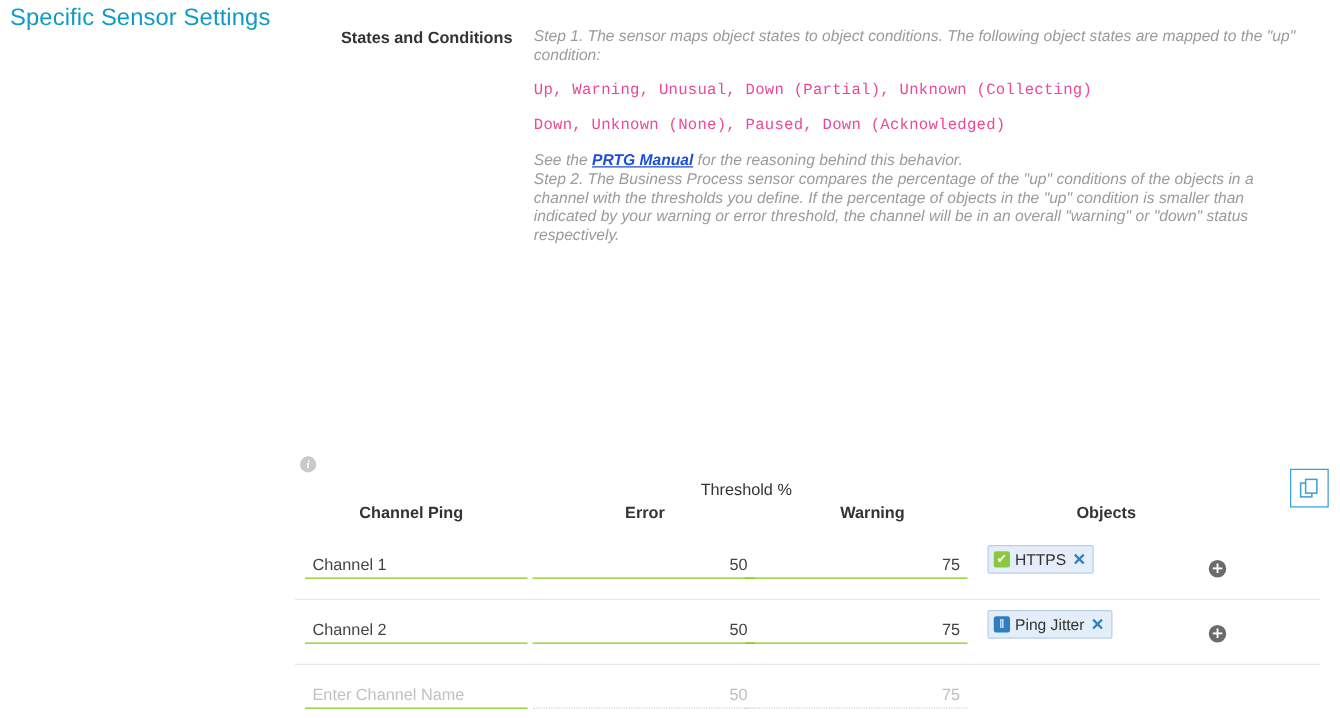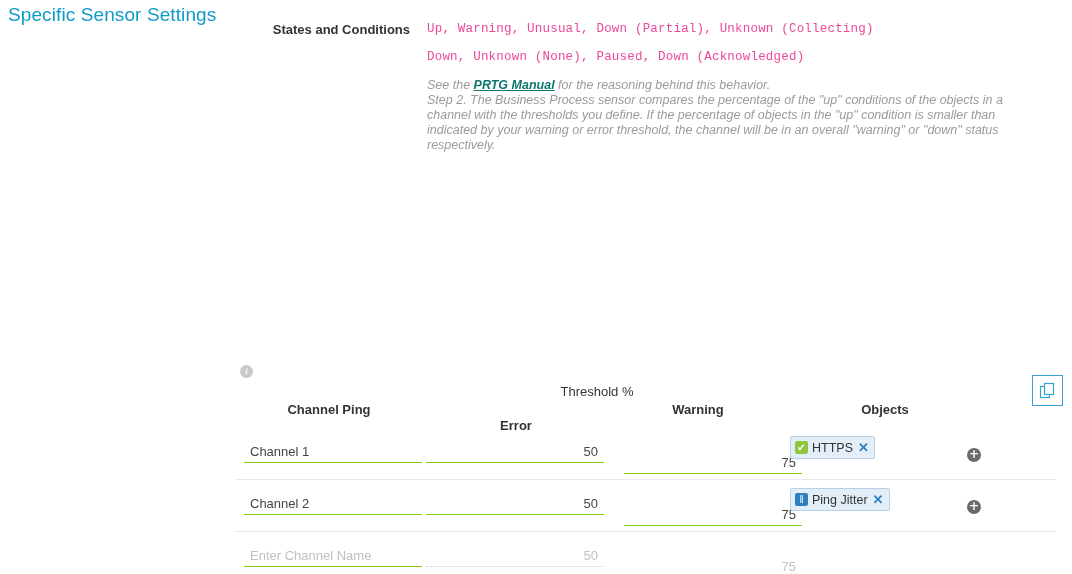--- a/index.html
+++ b/index.html
@@ -49,21 +49,21 @@
   }
   .help-block p { margin: 0 0 13px 0; }
   .help-block p.mono {
     font-family: "Liberation Mono", "DejaVu Sans Mono", monospace;
     font-style: normal;
     font-size: 12.5px;
     color: #ec4899;
     letter-spacing: .2px;
   }
   .help-block a {
-    color: #0f766e;
+    color: #1d4ed8;
     font-weight: bold;
     font-style: italic;
     text-decoration: underline;
   }
   .tight { margin-bottom: 0 !important; }
 
   
   .info-icon {
     position: absolute;
     left: 240px; top: 365px;
@@ -94,21 +94,21 @@
     height: 20px;
   }
   .col-heads div {
     position: absolute;
     font-size: 13px;
     font-weight: bold;
     color: #333333;
     text-align: center;
   }
   .ch-name   { left: 0px;   width: 186px; }
-  .ch-error  { left: 190px; width: 180px; margin-top: 16px; }
+  .ch-error  { left: 190px; width: 180px; }
   .ch-warn   { left: 372px; width: 180px; }
   .ch-obj    { left: 556px; width: 186px; }
 
   .copy-btn {
     position: absolute;
     left: 1032px; top: 375px;
     width: 31px; height: 31px;
     border: 1px solid #3a9fd6;
     background: #ffffff;
     display: flex; align-items: center; justify-content: center;
@@ -132,21 +132,21 @@
     border-bottom: 1px solid #84cc16;
     background: transparent;
     font-family: "Liberation Sans", sans-serif;
     font-size: 13px;
     color: #444444;
     padding: 2px 6px 3px 6px;
     outline: none;
   }
   .inp-name  { left: 8px;   top: 14px; width: 178px; text-align: left; }
   .inp-error { left: 190px; top: 14px; width: 178px; text-align: right; }
-  .inp-warn  { left: 388px; top: 14px; width: 178px; text-align: right; margin-top: 11px; }
+  .inp-warn  { left: 360px; top: 14px; width: 178px; text-align: right; }
   .cell-input::placeholder { color: #c0c0c0; }
   .dotted { border-bottom: 1px dotted #d2d2d2; }
 
   
   .chip {
     position: absolute;
     left: 554px; top: 8px;
     display: inline-flex;
     align-items: center;
     gap: 4px;
@@ -192,20 +192,21 @@
 </head>
 <body>
 
 <div class="page">
 
   <div class="page-title">Specific Sensor Settings</div>
 
   <div class="section-label">States and Conditions</div>
 
   <div class="help-block">
+    <p>Step 1. The sensor maps object states to object conditions. The following object states are mapped to the "up" condition:</p>
     <p class="mono">Up, Warning, Unusual, Down (Partial), Unknown (Collecting)</p>
     <p class="mono">Down, Unknown (None), Paused, Down (Acknowledged)</p>
     <p class="tight"><span>See the </span><a href="#">PRTG Manual</a><span> for the reasoning behind this behavior.</span></p>
     <p>Step 2. The Business Process sensor compares the percentage of the "up" conditions of the objects in a channel with the thresholds you define. If the percentage of objects in the "up" condition is smaller than indicated by your warning or error threshold, the channel will be in an overall "warning" or "down" status respectively.</p>
   </div>
 
   <div class="info-icon">i</div>
 
   <div class="thresh-head">Threshold %</div>
 

